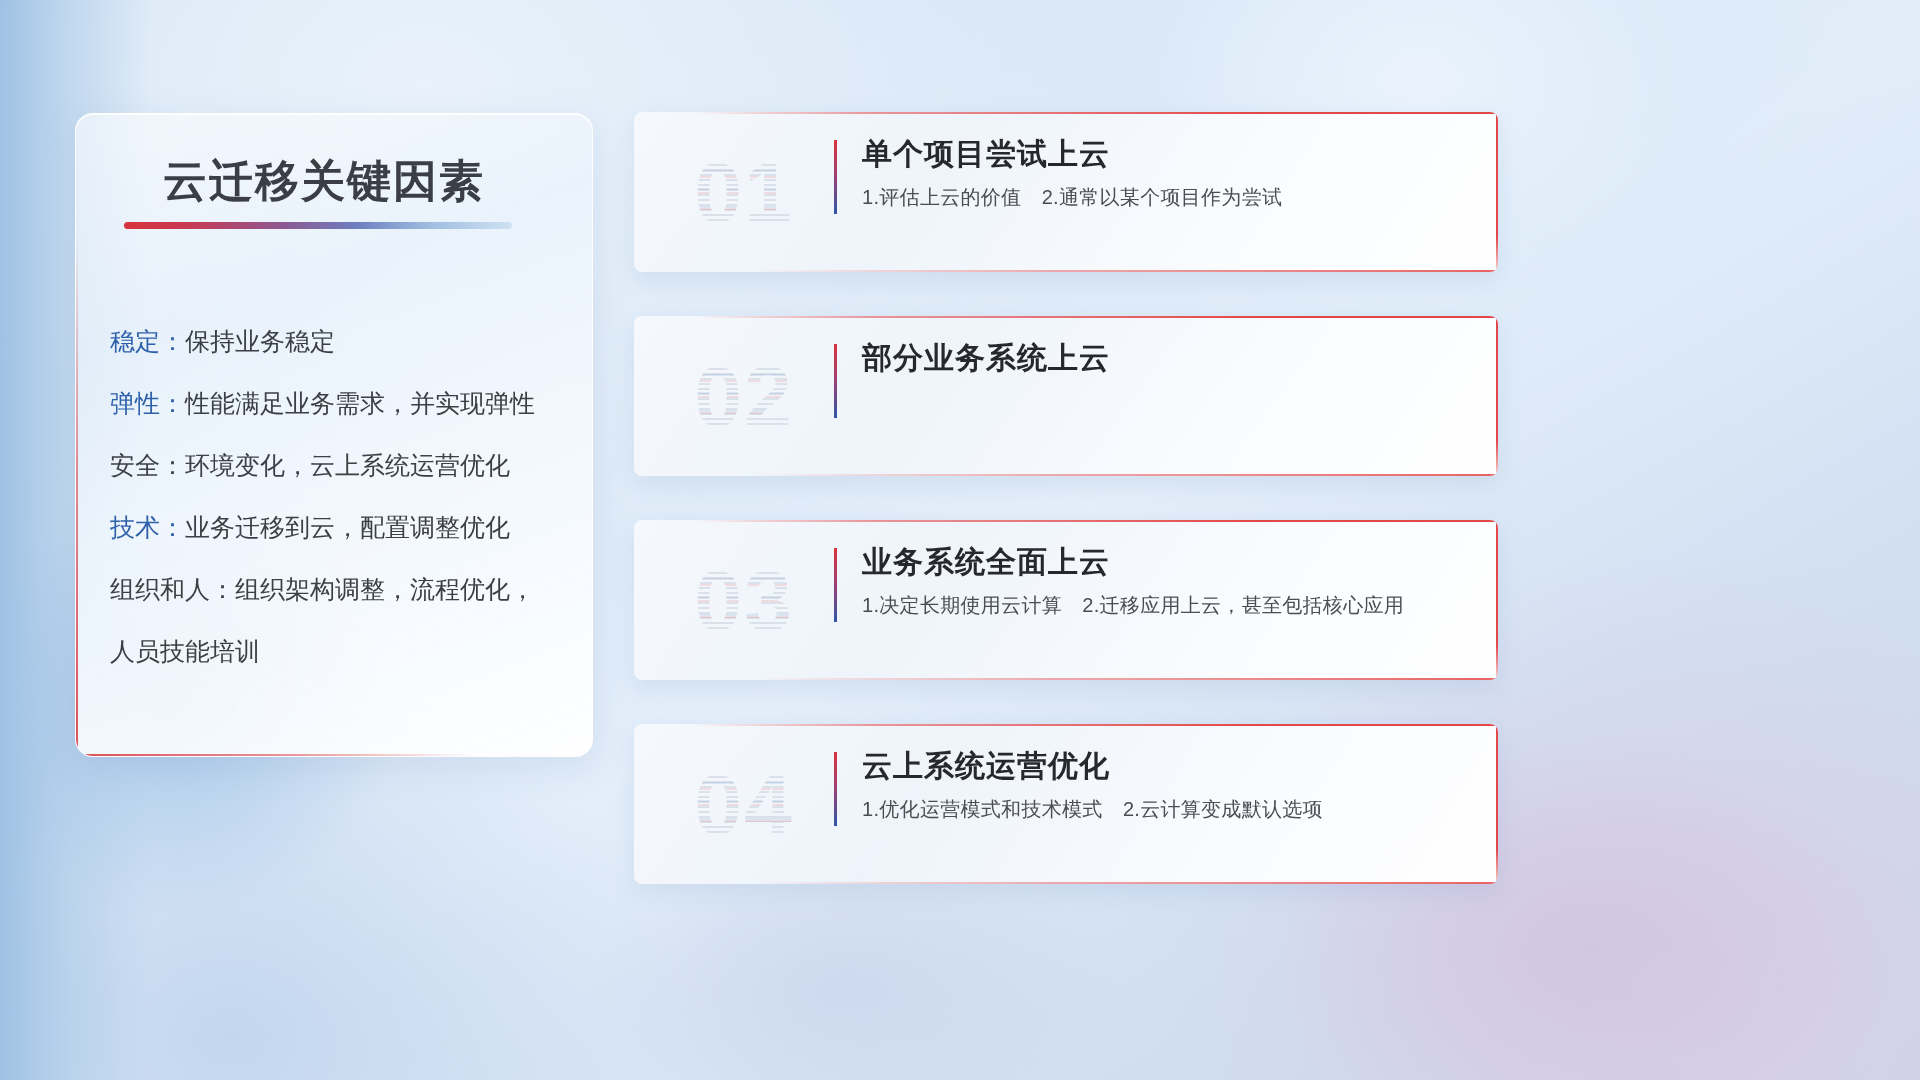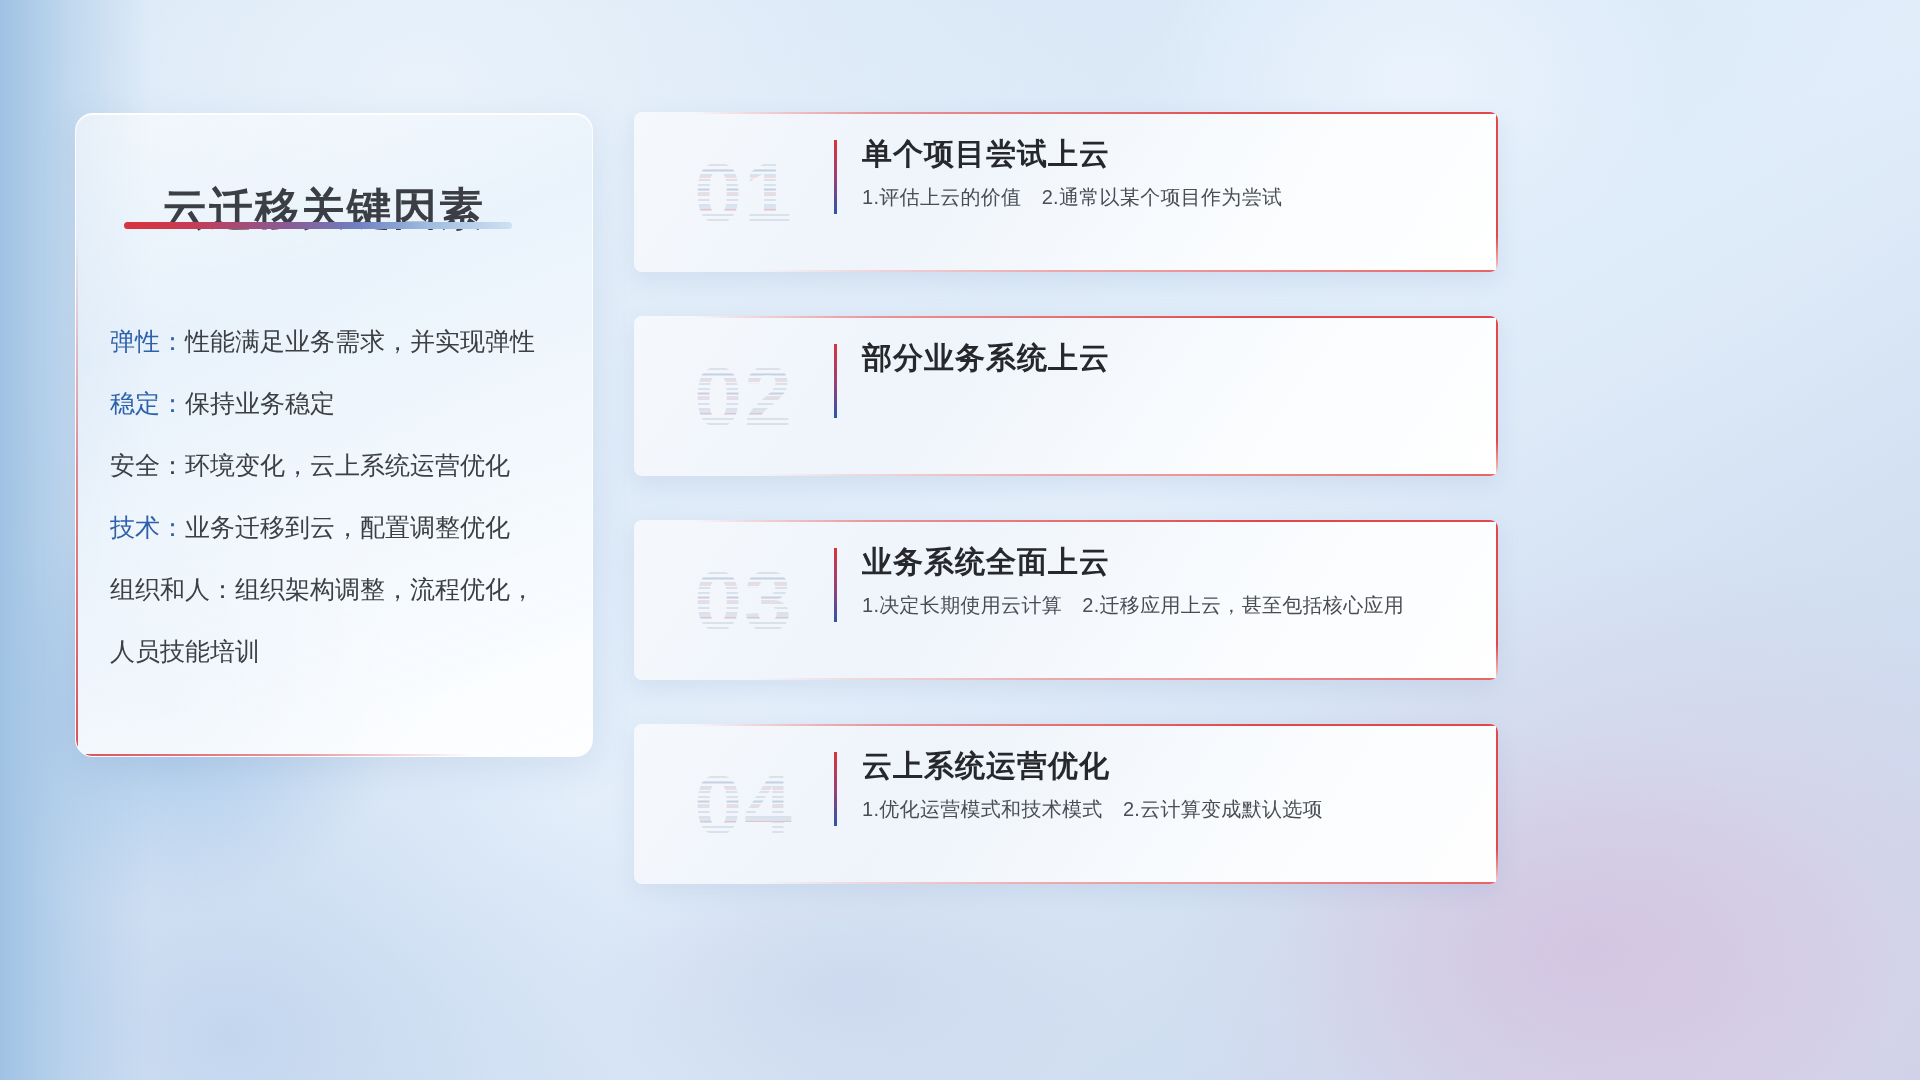--- a/index.html
+++ b/index.html
@@ -64,21 +64,21 @@
     background:linear-gradient(180deg, rgba(214,52,59,0) 0%, rgba(214,52,59,.55) 45%, rgba(214,52,59,.85) 100%);
   }
   #left-panel::after{
     content:""; position:absolute; left:0; right:120px; bottom:0; height:1.6px;
     background:linear-gradient(90deg, rgba(214,52,59,.85) 0%, rgba(214,52,59,.5) 55%, rgba(214,52,59,0) 100%);
   }
 
   #panel-title{
     position:absolute; left:87px; top:38px;
     font-size:44px; font-weight:700; letter-spacing:2px;
-    color:#3b3f45; white-space:nowrap;margin-top:28px;
+    color:#3b3f45; white-space:nowrap;
   }
   #panel-rule{
     position:absolute; left:48px; top:108px; width:388px; height:7px;
     border-radius:4px;
     background:linear-gradient(90deg,#d8343c 0%,#c93a52 16%,#8a5a94 42%,#6f7fc0 60%,#9dbce0 78%,#cfe1f2 100%);
   }
 
   #panel-list{
     position:absolute; left:34px; top:196px; right:22px;
     display:flex; flex-direction:column;
@@ -177,28 +177,28 @@
   <div class="bg-left-wash"></div>
 </div>
 
 <div id="stage">
 
   <section id="left-panel">
     <h1 id="panel-title">云迁移关键因素</h1>
     <div id="panel-rule"></div>
     <div id="panel-list">
         <div class="panel-line">
+          <span class="pl-key">稳定：</span>
+          <span class="pl-val">保持业务稳定</span>
+        </div>
+        <div class="panel-line">
           <span class="pl-key">弹性：</span>
           <span class="pl-val">性能满足业务需求，并实现弹性</span>
         </div>
         <div class="panel-line">
-          <span class="pl-key">稳定：</span>
-          <span class="pl-val">保持业务稳定</span>
-        </div>
-        <div class="panel-line">
           <span class="pl-key plain">安全：</span>
           <span class="pl-val">环境变化，云上系统运营优化</span>
         </div>
         <div class="panel-line">
           <span class="pl-key">技术：</span>
           <span class="pl-val">业务迁移到云，配置调整优化</span>
         </div>
         <div class="panel-line">
           <span class="pl-key plain">组织和人：</span>
           <span class="pl-val">组织架构调整，流程优化，</span>

